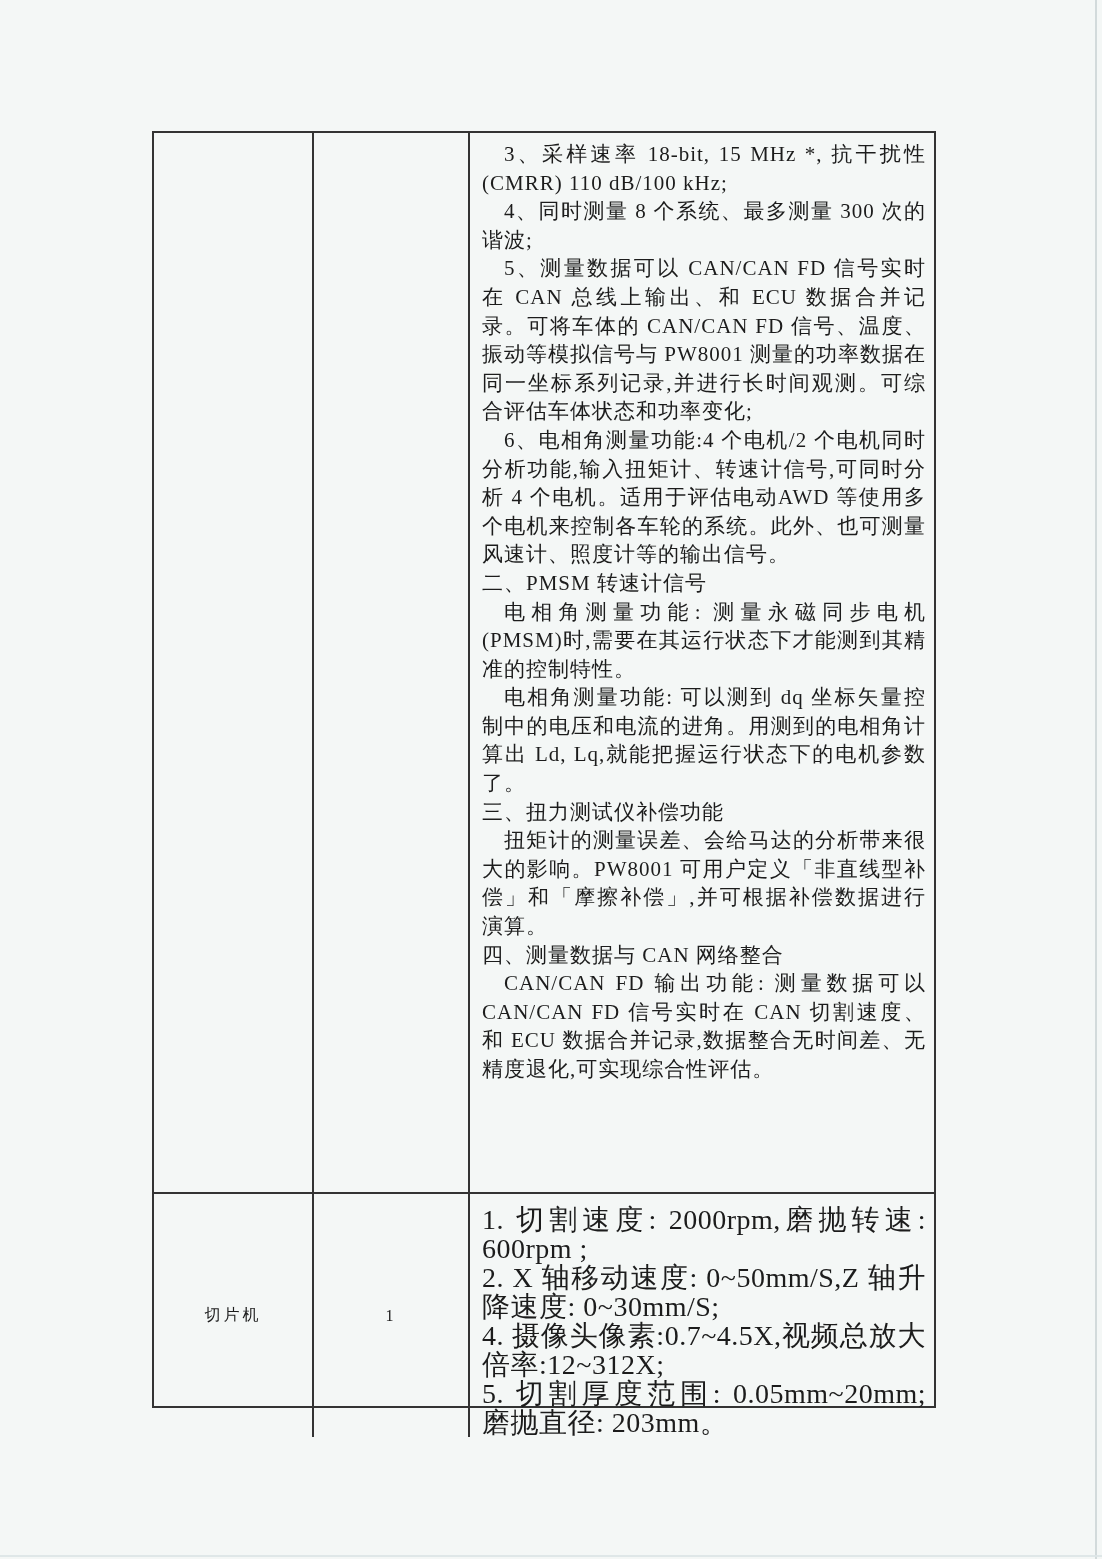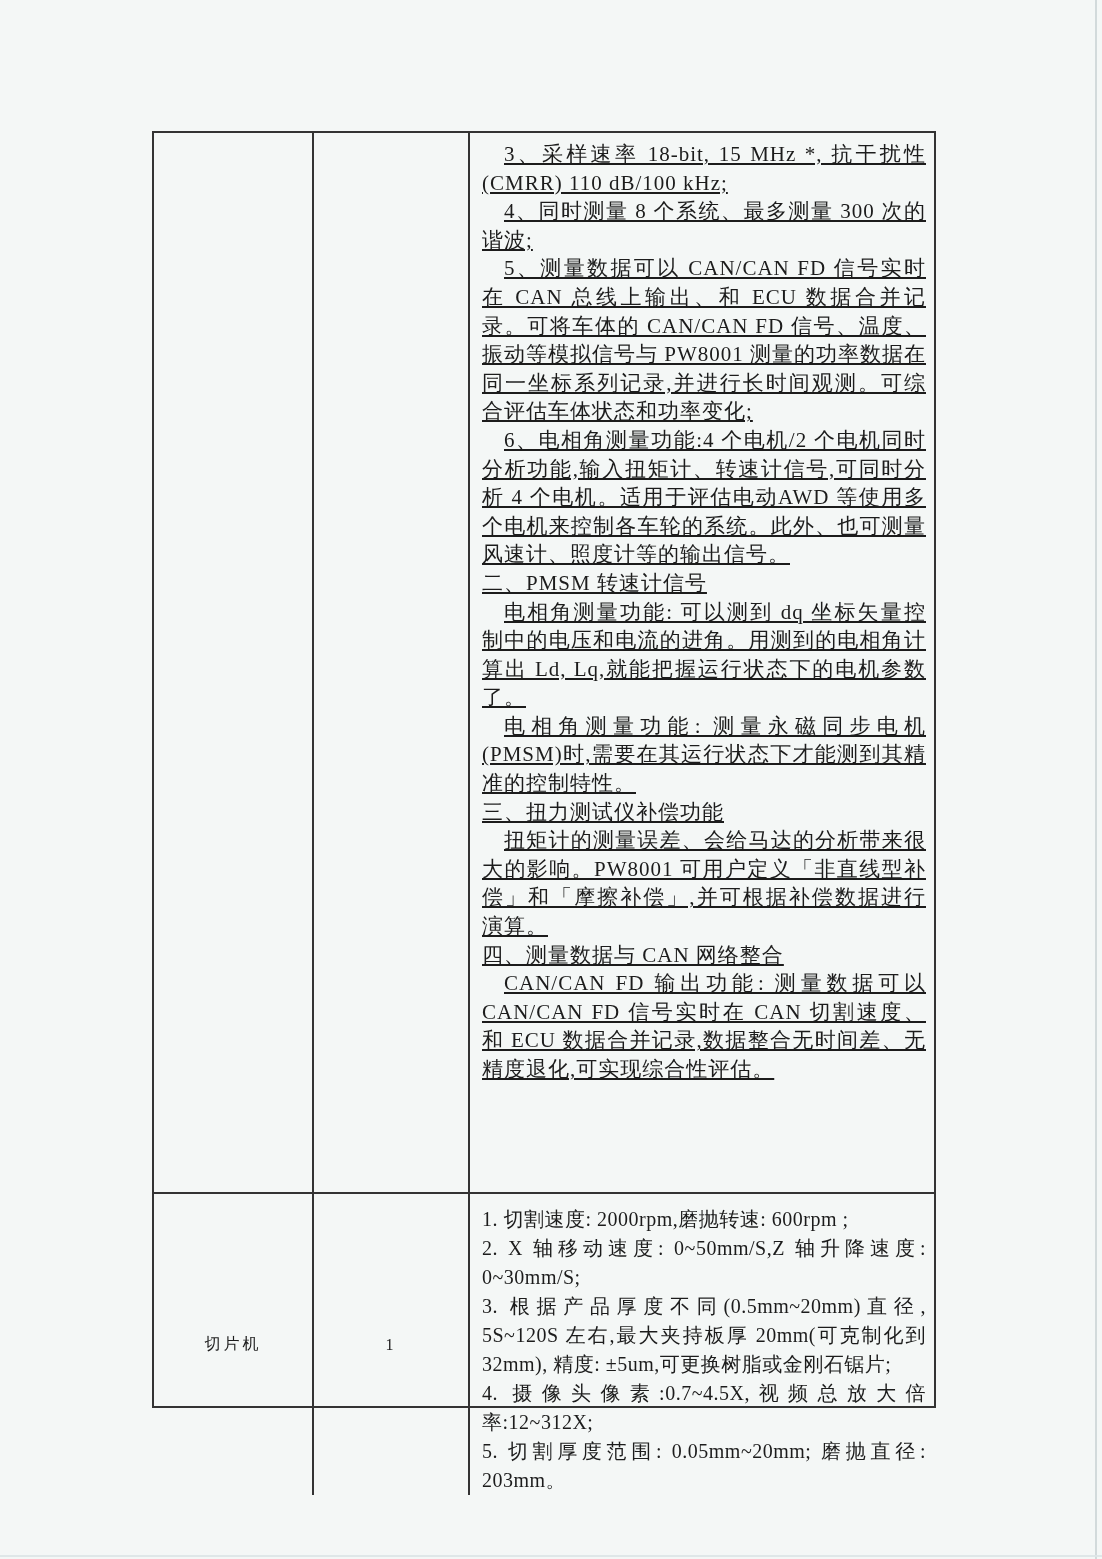--- a/index.html
+++ b/index.html
@@ -37,26 +37,26 @@
     display: flex; align-items: center; justify-content: center;
     font-size: 16px; letter-spacing: 3px;
   }
   .spec-cell {
     padding: 7px 8px 0 12px;
     font-size: 21px;
     line-height: 28.6px;
     letter-spacing: 1px;
     text-align: justify;
   }
-  .spec-cell p { margin: 0; text-decoration: underline; }
+  .spec-cell p { margin: 0; }
   .p-indent { text-indent: 22px; }
   .p-sect { margin-top: 28.6px; }
   .spec-cell-2 {
     padding: 11px 8px 0 12px;
-    font-size: 20px;
+    font-size: 28px;
     line-height: 29px;
     letter-spacing: 0.5px;
     text-align: justify;
   }
   .qty { letter-spacing: 0; }
 </style>
 </head>
 <body>
 
 <div class="scan-edge-right"></div>
@@ -67,33 +67,32 @@
   <div class="cell"></div>
 
   <div class="cell center qty"></div>
 
   <div class="cell last-col spec-cell">
     <p class="p-indent">3、采样速率 18-bit, 15 MHz *, 抗干扰性(CMRR) 110 dB/100 kHz;</p>
     <p class="p-indent">4、同时测量 8 个系统、最多测量 300 次的谐波;</p>
     <p class="p-indent">5、测量数据可以 CAN/CAN FD 信号实时在 CAN 总线上输出、和 ECU 数据合并记录。可将车体的 CAN/CAN FD 信号、温度、振动等模拟信号与 PW8001 测量的功率数据在同一坐标系列记录,并进行长时间观测。可综合评估车体状态和功率变化;</p>
     <p class="p-indent">6、电相角测量功能:4 个电机/2 个电机同时分析功能,输入扭矩计、转速计信号,可同时分析 4 个电机。适用于评估电动AWD 等使用多个电机来控制各车轮的系统。此外、也可测量风速计、照度计等的输出信号。</p>
     <p class="p-sect">二、PMSM 转速计信号</p>
+    <p class="p-indent">电相角测量功能: 测量永磁同步电机(PMSM)时,需要在其运行状态下才能测到其精准的控制特性。</p>
     <p class="p-indent">电相角测量功能: 可以测到 dq 坐标矢量控制中的电压和电流的进角。用测到的电相角计算出 Ld, Lq,就能把握运行状态下的电机参数了。</p>
-    <p class="p-indent">电相角测量功能: 测量永磁同步电机(PMSM)时,需要在其运行状态下才能测到其精准的控制特性。</p>
     <p class="p-sect">三、扭力测试仪补偿功能</p>
     <p class="p-indent">扭矩计的测量误差、会给马达的分析带来很大的影响。PW8001 可用户定义「非直线型补偿」和「摩擦补偿」,并可根据补偿数据进行演算。</p>
     <p class="p-sect">四、测量数据与 CAN 网络整合</p>
     <p class="p-indent">CAN/CAN FD 输出功能: 测量数据可以 CAN/CAN FD 信号实时在 CAN 切割速度、和 ECU 数据合并记录,数据整合无时间差、无精度退化,可实现综合性评估。</p>
   </div>
 
   <div class="cell last-row center">切片机</div>
 
   <div class="cell last-row center qty">1</div>
 
   <div class="cell last-col last-row spec-cell-2">
     <p>1. 切割速度: 2000rpm,磨抛转速: 600rpm ;</p>
     <p>2. X 轴移动速度: 0~50mm/S,Z 轴升降速度: 0~30mm/S;</p>
-    <p>3. 根据产品厚度不同(0.5mm~20mm)直径, 5S~120S 左右,最大夹持板厚 20mm(可克制化到 32mm), 精度: ±5um,可更换树脂或金刚石锯片;</p>
     <p>4. 摄像头像素:0.7~4.5X,视频总放大倍率:12~312X;</p>
     <p>5. 切割厚度范围: 0.05mm~20mm; 磨抛直径: 203mm。</p>
   </div>
 
 </div>
 
 </body></html>

